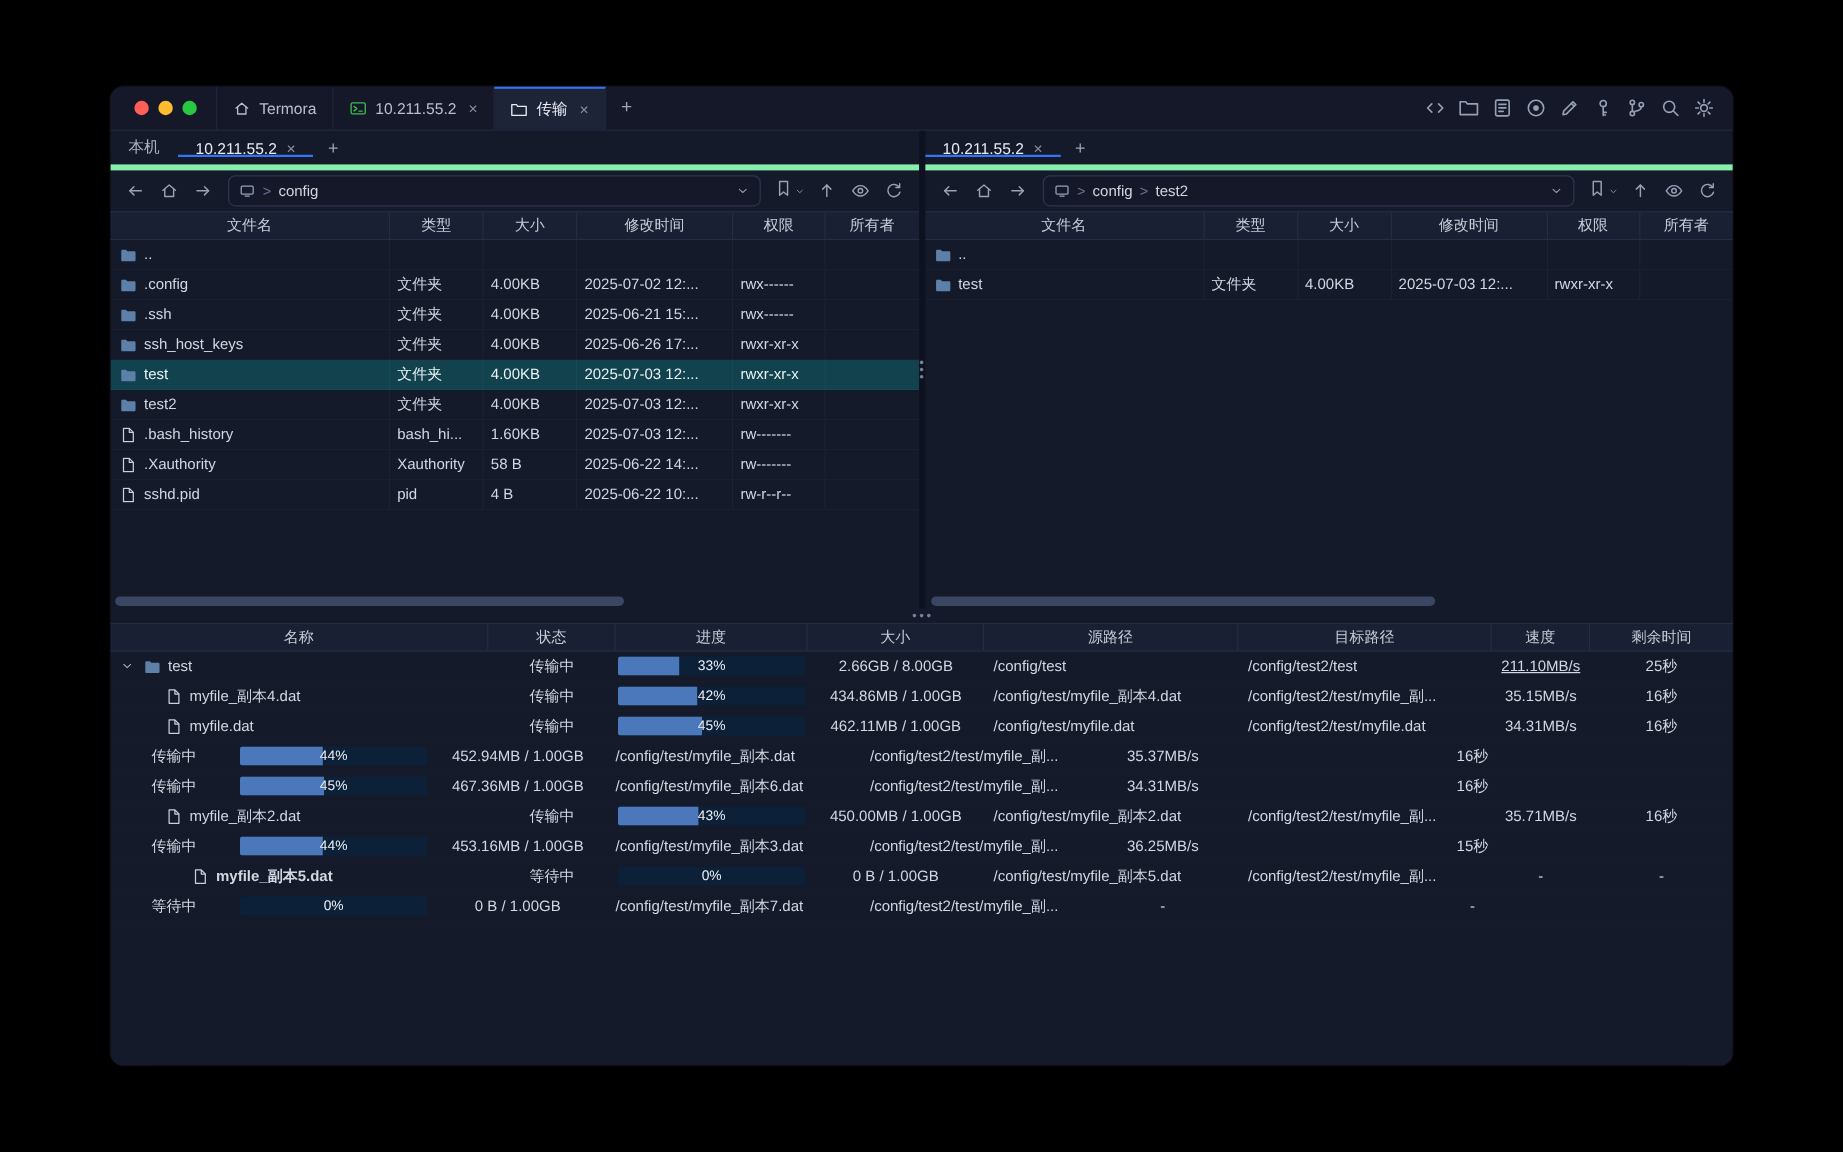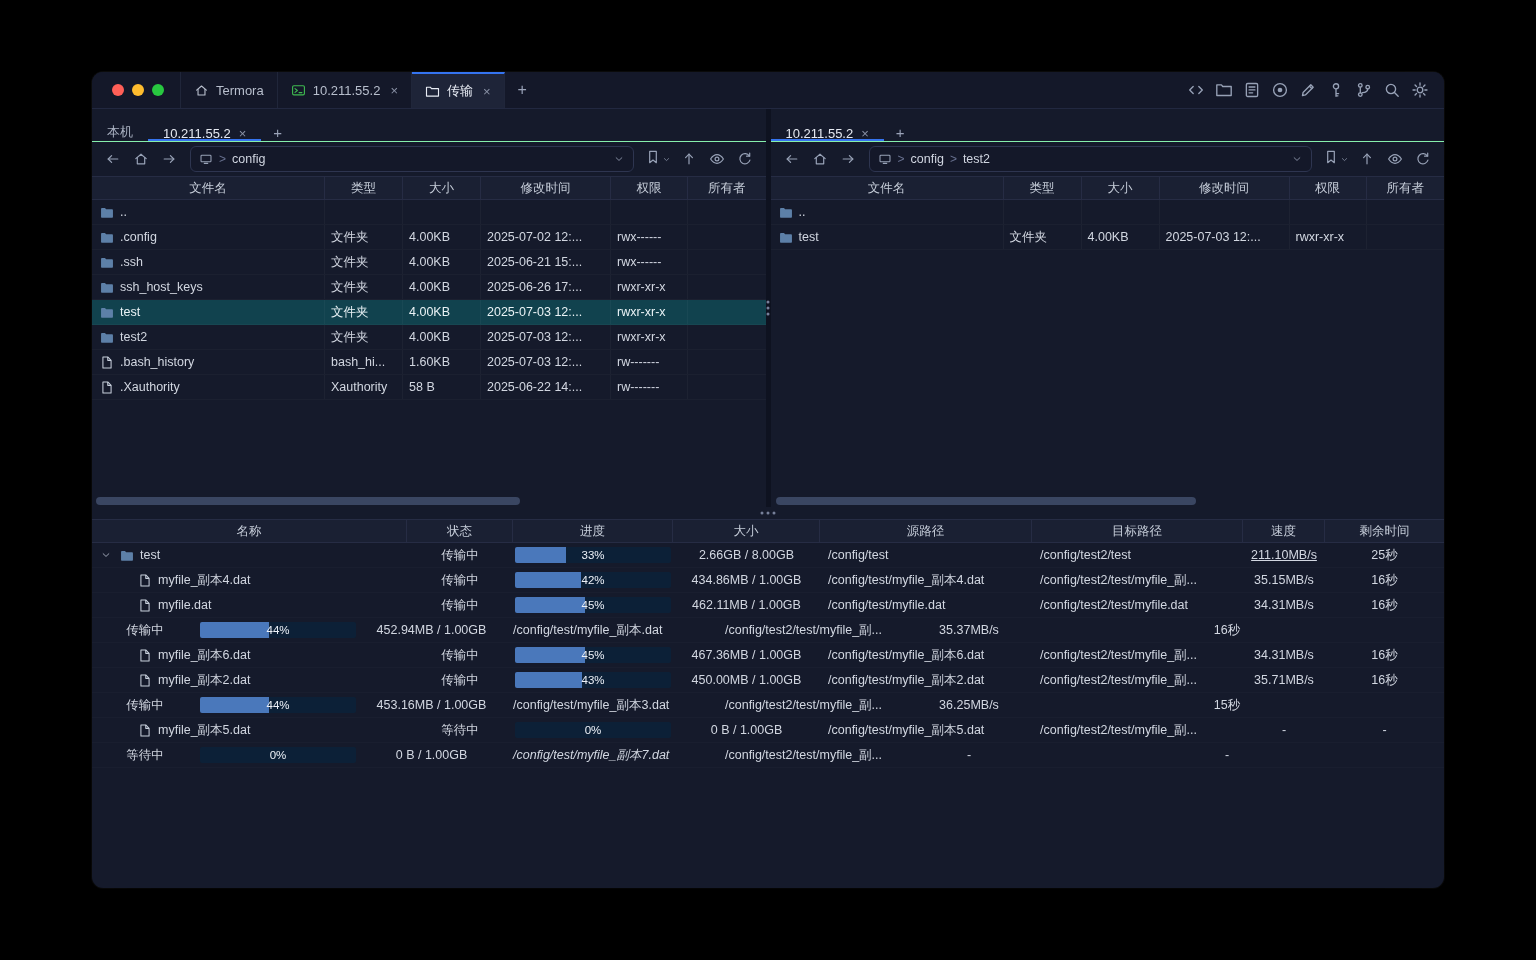--- a/index.html
+++ b/index.html
@@ -24,21 +24,21 @@
   .mt-icon svg{width:100%;height:100%}
   
   .panels{flex:0 0 398px;display:flex;min-height:0}
   .file-panel{flex:1 1 0;display:flex;flex-direction:column;min-width:0}
   .vsplit{flex:0 0 5px;background:#0e1220;position:relative}
   .grip{position:absolute;left:50%;top:50%;transform:translate(-50%,-50%);width:3px;height:3px;border-radius:50%;background:#77809a;
         box-shadow:0 -6px 0 #77809a,0 6px 0 #77809a}
   .hsplit{flex:0 0 12px;position:relative;background:#151a2b}
   .hgrip{position:absolute;left:50%;top:50%;transform:translate(-50%,-50%);width:3px;height:3px;border-radius:50%;background:#77809a;
         box-shadow:-6px 0 0 #77809a,6px 0 0 #77809a}
-  .p-tabs{flex:0 0 33px;display:flex;align-items:flex-end;border-bottom:1px solid #86efac}
+  .p-tabs{flex:0 0 33px;display:flex;align-items:center;border-bottom:5px solid #86efac}
   .p-tab{display:flex;align-items:center;gap:6px;padding:0 15px;font-size:13px;color:#aab2c2}
   .p-tab.active{color:#e6eaf2;box-shadow:inset 0 -2px 0 #3574f0}
   .p-tab .close{color:#8a92a6;font-size:13px;margin-left:2px}
   .p-plus{display:flex;align-items:center;padding:0 12px;font-size:15px;color:#9aa3b8}
   .toolbar{flex:0 0 34px;display:flex;align-items:center;gap:2px;padding:0 8px}
   .tool-btn{min-width:26px;height:26px;display:inline-flex;align-items:center;justify-content:center;border-radius:5px;color:#98a2b7}
   .tool-btn svg{width:16px;height:16px}
   .tool-btn.wide{gap:1px;padding:0 3px}
   .tiny{width:9px;height:9px;display:inline-flex}
   .tiny svg{width:9px;height:9px}
@@ -383,20 +383,36 @@
                 </svg>
               </span>
               <span class="nm">.Xauthority</span>
             </div>
             <div class="c" style="width: 78px;">Xauthority</div>
             <div class="c" style="width: 78px;">58 B</div>
             <div class="c" style="width: 130px;">2025-06-22 14:...</div>
             <div class="c" style="width: 77px;">rw-------</div>
             <div class="c" style="flex: 1 1 0%;"></div>
           </div>
+          <div class="f-row">
+            <div class="c name" style="width: 233px;">
+              <span class="row-ic">
+                <svg viewBox="0 0 12 14" fill="none" stroke="#c9d1de" stroke-width="1.1" stroke-linejoin="round">
+                  <path d="M1.6 1h5.2l3.6 3.7V13H1.6z"></path>
+                  <path d="M6.8 1v3.7h3.6"></path>
+                </svg>
+              </span>
+              <span class="nm">sshd.pid</span>
+            </div>
+            <div class="c" style="width: 78px;">pid</div>
+            <div class="c" style="width: 78px;">4 B</div>
+            <div class="c" style="width: 130px;">2025-06-22 10:...</div>
+            <div class="c" style="width: 77px;">rw-r--r--</div>
+            <div class="c" style="flex: 1 1 0%;"></div>
+          </div>
         </div>
       <div class="hscroll">
         <span class="hthumb" style="left:4px;width:424px"></span>
       </div>
     </section>
 
     <div class="vsplit">
         <span class="grip"></span>
       </div>
 
@@ -618,50 +634,41 @@
               <div class="plabel">44%</div>
             </div>
           </div>
           <div class="c center" style="width: 147px;">452.94MB / 1.00GB</div>
           <div class="c path" style="width: 212px;">/config/test/myfile_副本.dat</div>
           <div class="c path" style="width: 211px;">/config/test2/test/myfile_副...</div>
           <div class="c center" style="width: 82px;">35.37MB/s</div>
           <div class="c center" style="flex: 1 1 0%;">16秒</div>
         </div>
         <div class="t-row">
+          <div class="c center" style="width: 106px;">传输中</div>
+          <div class="c prog" style="width: 160px;">
+            <div class="bar">
+              <div class="fill" style="width: 45%;"></div>
+              <div class="plabel">45%</div>
+            </div>
+          </div>
+          <div class="c center" style="width: 147px;">467.36MB / 1.00GB</div>
+          <div class="c path" style="width: 212px;">/config/test/myfile_副本6.dat</div>
+          <div class="c path" style="width: 211px;">/config/test2/test/myfile_副...</div>
+          <div class="c center" style="width: 82px;">34.31MB/s</div>
+          <div class="c center" style="flex: 1 1 0%;">16秒</div>
+        </div>
+        <div class="t-row">
           <div class="c name" style="width: 315px; padding-left: 46px;">
             <span class="row-ic">
               <svg viewBox="0 0 12 14" fill="none" stroke="#c9d1de" stroke-width="1.1" stroke-linejoin="round">
                 <path d="M1.6 1h5.2l3.6 3.7V13H1.6z"></path>
                 <path d="M6.8 1v3.7h3.6"></path>
               </svg>
             </span>
-            <span class="nm">myfile_副本6.dat</span>
-          </div>
-          <div class="c center" style="width: 106px;">传输中</div>
-          <div class="c prog" style="width: 160px;">
-            <div class="bar">
-              <div class="fill" style="width: 45%;"></div>
-              <div class="plabel">45%</div>
-            </div>
-          </div>
-          <div class="c center" style="width: 147px;">467.36MB / 1.00GB</div>
-          <div class="c path" style="width: 212px;">/config/test/myfile_副本6.dat</div>
-          <div class="c path" style="width: 211px;">/config/test2/test/myfile_副...</div>
-          <div class="c center" style="width: 82px;">34.31MB/s</div>
-          <div class="c center" style="flex: 1 1 0%;">16秒</div>
-        </div>
-        <div class="t-row">
-          <div class="c name" style="width: 315px; padding-left: 46px;">
-            <span class="row-ic">
-              <svg viewBox="0 0 12 14" fill="none" stroke="#c9d1de" stroke-width="1.1" stroke-linejoin="round">
-                <path d="M1.6 1h5.2l3.6 3.7V13H1.6z"></path>
-                <path d="M6.8 1v3.7h3.6"></path>
-              </svg>
-            </span>
             <span class="nm">myfile_副本2.dat</span>
           </div>
           <div class="c center" style="width: 106px;">传输中</div>
           <div class="c prog" style="width: 160px;">
             <div class="bar">
               <div class="fill" style="width: 43%;"></div>
               <div class="plabel">43%</div>
             </div>
           </div>
           <div class="c center" style="width: 147px;">450.00MB / 1.00GB</div>
@@ -678,21 +685,21 @@
               <div class="plabel">44%</div>
             </div>
           </div>
           <div class="c center" style="width: 147px;">453.16MB / 1.00GB</div>
           <div class="c path" style="width: 212px;">/config/test/myfile_副本3.dat</div>
           <div class="c path" style="width: 211px;">/config/test2/test/myfile_副...</div>
           <div class="c center" style="width: 82px;">36.25MB/s</div>
           <div class="c center" style="flex: 1 1 0%;">15秒</div>
         </div>
         <div class="t-row">
-          <div class="c name" style="width: 315px; padding-left: 46px;">
+          <div class="c name" style="width: 315px; padding-left: 68px; font-weight: bold;">
             <span class="row-ic">
               <svg viewBox="0 0 12 14" fill="none" stroke="#c9d1de" stroke-width="1.1" stroke-linejoin="round">
                 <path d="M1.6 1h5.2l3.6 3.7V13H1.6z"></path>
                 <path d="M6.8 1v3.7h3.6"></path>
               </svg>
             </span>
             <span class="nm">myfile_副本5.dat</span>
           </div>
           <div class="c center" style="width: 106px;">等待中</div>
           <div class="c prog" style="width: 160px;">
@@ -709,21 +716,21 @@
         </div>
         <div class="t-row">
           <div class="c center" style="width: 106px;">等待中</div>
           <div class="c prog" style="width: 160px;">
             <div class="bar">
               <div class="fill" style="width: 0%;"></div>
               <div class="plabel">0%</div>
             </div>
           </div>
           <div class="c center" style="width: 147px;">0 B / 1.00GB</div>
-          <div class="c path" style="width: 212px; font-style: italic;">/config/test/myfile_副本7.dat</div>
+          <div class="c path" style="width: 212px;">/config/test/myfile_副本7.dat</div>
           <div class="c path" style="width: 211px;">/config/test2/test/myfile_副...</div>
           <div class="c center" style="width: 82px;">-</div>
           <div class="c center" style="flex: 1 1 0%;">-</div>
         </div>
       </div>
   </div>
 
 </div>
 
 </body></html>

